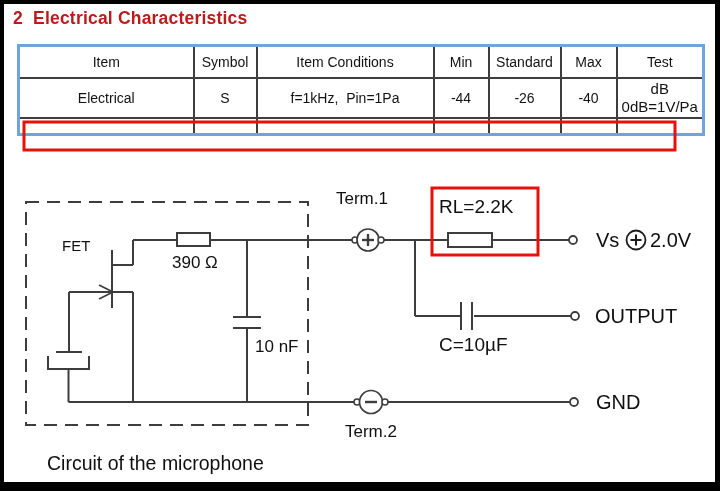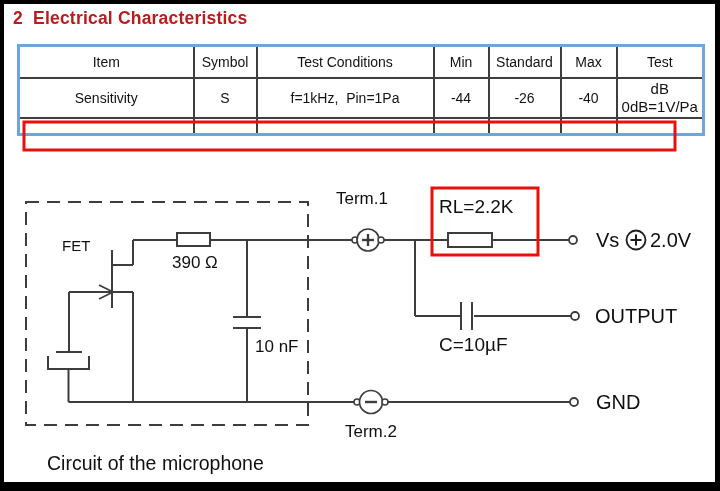--- a/index.html
+++ b/index.html
@@ -53,28 +53,28 @@
           <col style="width:177px">
         <col style="width:55px">
           <col style="width:72px">
           <col style="width:56px">
           <col style="width:87px">
       </colgroup>
       <tbody>
           <tr>
         <th>Item</th>
         <th>Symbol</th>
-        <th>Test Conditions</th>
+        <th>Item Conditions</th>
         <th>Min</th>
         <th>Standard</th>
         <th>Max</th>
         <th>Test</th>
       </tr>
       <tr class="r1">
-        <td class="item">Sensitivity</td>
+        <td class="item">Electrical</td>
         <td>S</td>
         <td class="cond">f=1kHz,  Pin=1Pa</td>
         <td>-44</td>
         <td>-26</td>
         <td>-40</td>
         <td>
           <div class="unit2">dB</div>
           <div class="unit2">0dB=1V/Pa</div>
         </td>
       </tr>

